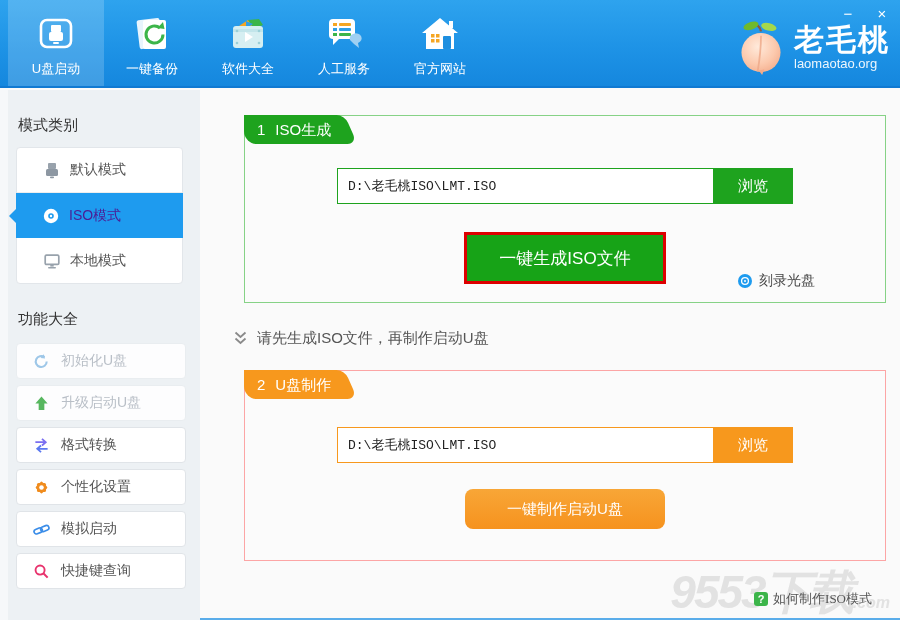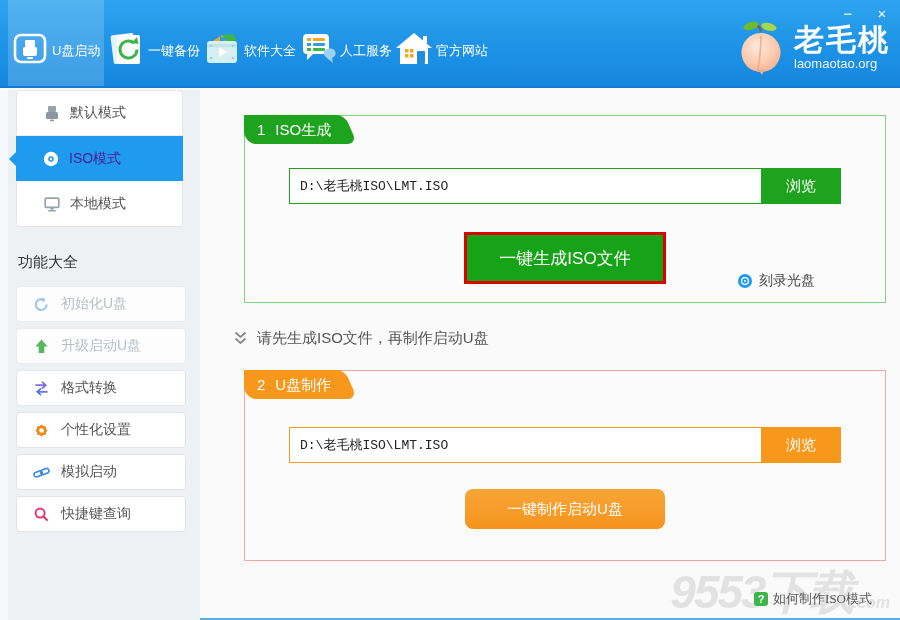--- a/index.html
+++ b/index.html
@@ -5,21 +5,21 @@
   * { margin:0; padding:0; box-sizing:border-box; }
   html,body { width:900px; height:620px; overflow:hidden; }
   body { font-family:"Liberation Sans", sans-serif; background:#fafafa; position:relative; }
   .window { width:900px; height:620px; position:relative; background:#fafafa; border-bottom:2px solid #5aadea; }
 
   
   .header { position:absolute; top:0; left:0; width:900px; height:88px;
     background:linear-gradient(180deg,#2ea3ee 0%,#1e93e6 55%,#1587de 100%);
     border-bottom:2px solid #1079d2; }
   .nav { position:absolute; left:8px; top:0; height:86px; display:flex; }
-  .nav-item { width:96px; height:86px; display:flex; flex-direction:row; align-items:center;
+  .nav-item { width:96px; height:86px; display:flex; flex-direction:column; align-items:center;
     justify-content:flex-start; padding-top:12px; cursor:pointer; }
   .nav-item.active { background:rgba(255,255,255,0.18); }
   .nav-item svg { width:44px; height:44px; }
   .nav-label { color:#fff; font-size:13px; margin-top:4px; white-space:nowrap; }
   .win-controls { position:absolute; top:4px; right:8px; display:flex; gap:14px; }
   .win-btn { color:#fff; font-size:15px; width:20px; height:20px; line-height:20px; text-align:center; cursor:pointer; }
   .logo { position:absolute; right:10px; top:18px; display:flex; align-items:center; }
   .logo svg { width:54px; height:58px; margin-right:6px; }
   .logo-text { color:#fff; }
   .logo-title { font-size:30px; font-weight:bold; line-height:32px; letter-spacing:2px; }
@@ -49,21 +49,21 @@
   .box { position:relative; margin-left:44px; width:642px; background:#fbfbfb; }
   .box.green { margin-top:25px; height:188px; border:1px solid #86d286; }
   .box.orange { margin-top:22px; height:191px; border:1px solid #fca5a5; }
   .tab { position:absolute; top:-1px; left:-1px; height:29px; line-height:29px; padding:0 6px 0 13px;
     color:#fff; font-size:15px; border-radius:0 0 0 13px; z-index:1; }
   .tab.green-bg { background:#1ea31e; }
   .tab.orange-bg { background:#f7981d; }
   .tab::after { content:""; position:absolute; right:-14px; top:0; width:26px; height:100%;
     background:inherit; transform:skewX(24deg); border-radius:0 8px 10px 0; z-index:-1; }
   .tab .step { margin-right:10px; }
-  .input-row { position:absolute; left:50%; transform:translateX(-50%); width:552px; height:36px; display:flex;justify-content:flex-end; }
+  .input-row { position:absolute; left:50%; transform:translateX(-50%); width:456px; height:36px; display:flex;justify-content:flex-end; }
   .box.green .input-row { top:52px; }
   .box.orange .input-row { top:56px; }
   .path-input { flex:1; height:36px; border:1px solid #1ea31e; border-right:none; background:#fff;
     font-family:"Liberation Mono", monospace; font-size:13px; color:#222; padding:0 10px; outline:none; }
   .path-input.o { border-color:#f7981d; }
   .browse-btn { width:80px; height:36px; border:none; color:#fff; font-size:15px; cursor:pointer; }
   .browse-btn.g { background:#1ea31e; }
   .browse-btn.o { background:#f7981d; }
   .gen-btn { position:absolute; top:116px; left:50%; transform:translateX(-50%); width:202px; height:52px;
     background:#17a317; border:3px solid #dd0000; color:#fff; font-size:17px; cursor:pointer; }
@@ -178,20 +178,21 @@
         <path d="M22 47 l3 4 2 -5z" fill="#f3ab8a"></path>
       </svg>
       <div class="logo-text">
         <div class="logo-title">老毛桃</div>
         <div class="logo-sub">laomaotao.org</div>
       </div>
     </div>
   </div>
 
   <div class="sidebar">
+    <div class="side-title">模式类别</div>
 
     <div class="mode-card">
       <div class="mode-item">
         <svg viewBox="0 0 18 18">
           <rect x="5" y="2" width="8" height="6" rx="1" fill="#98a2ac"></rect>
           <rect x="3" y="8" width="12" height="7" rx="1.5" fill="#8d97a2"></rect>
           <rect x="7" y="15.6" width="4" height="1.6" rx=".8" fill="#8d97a2"></rect>
         </svg>
         <span>默认模式</span>
       </div>

